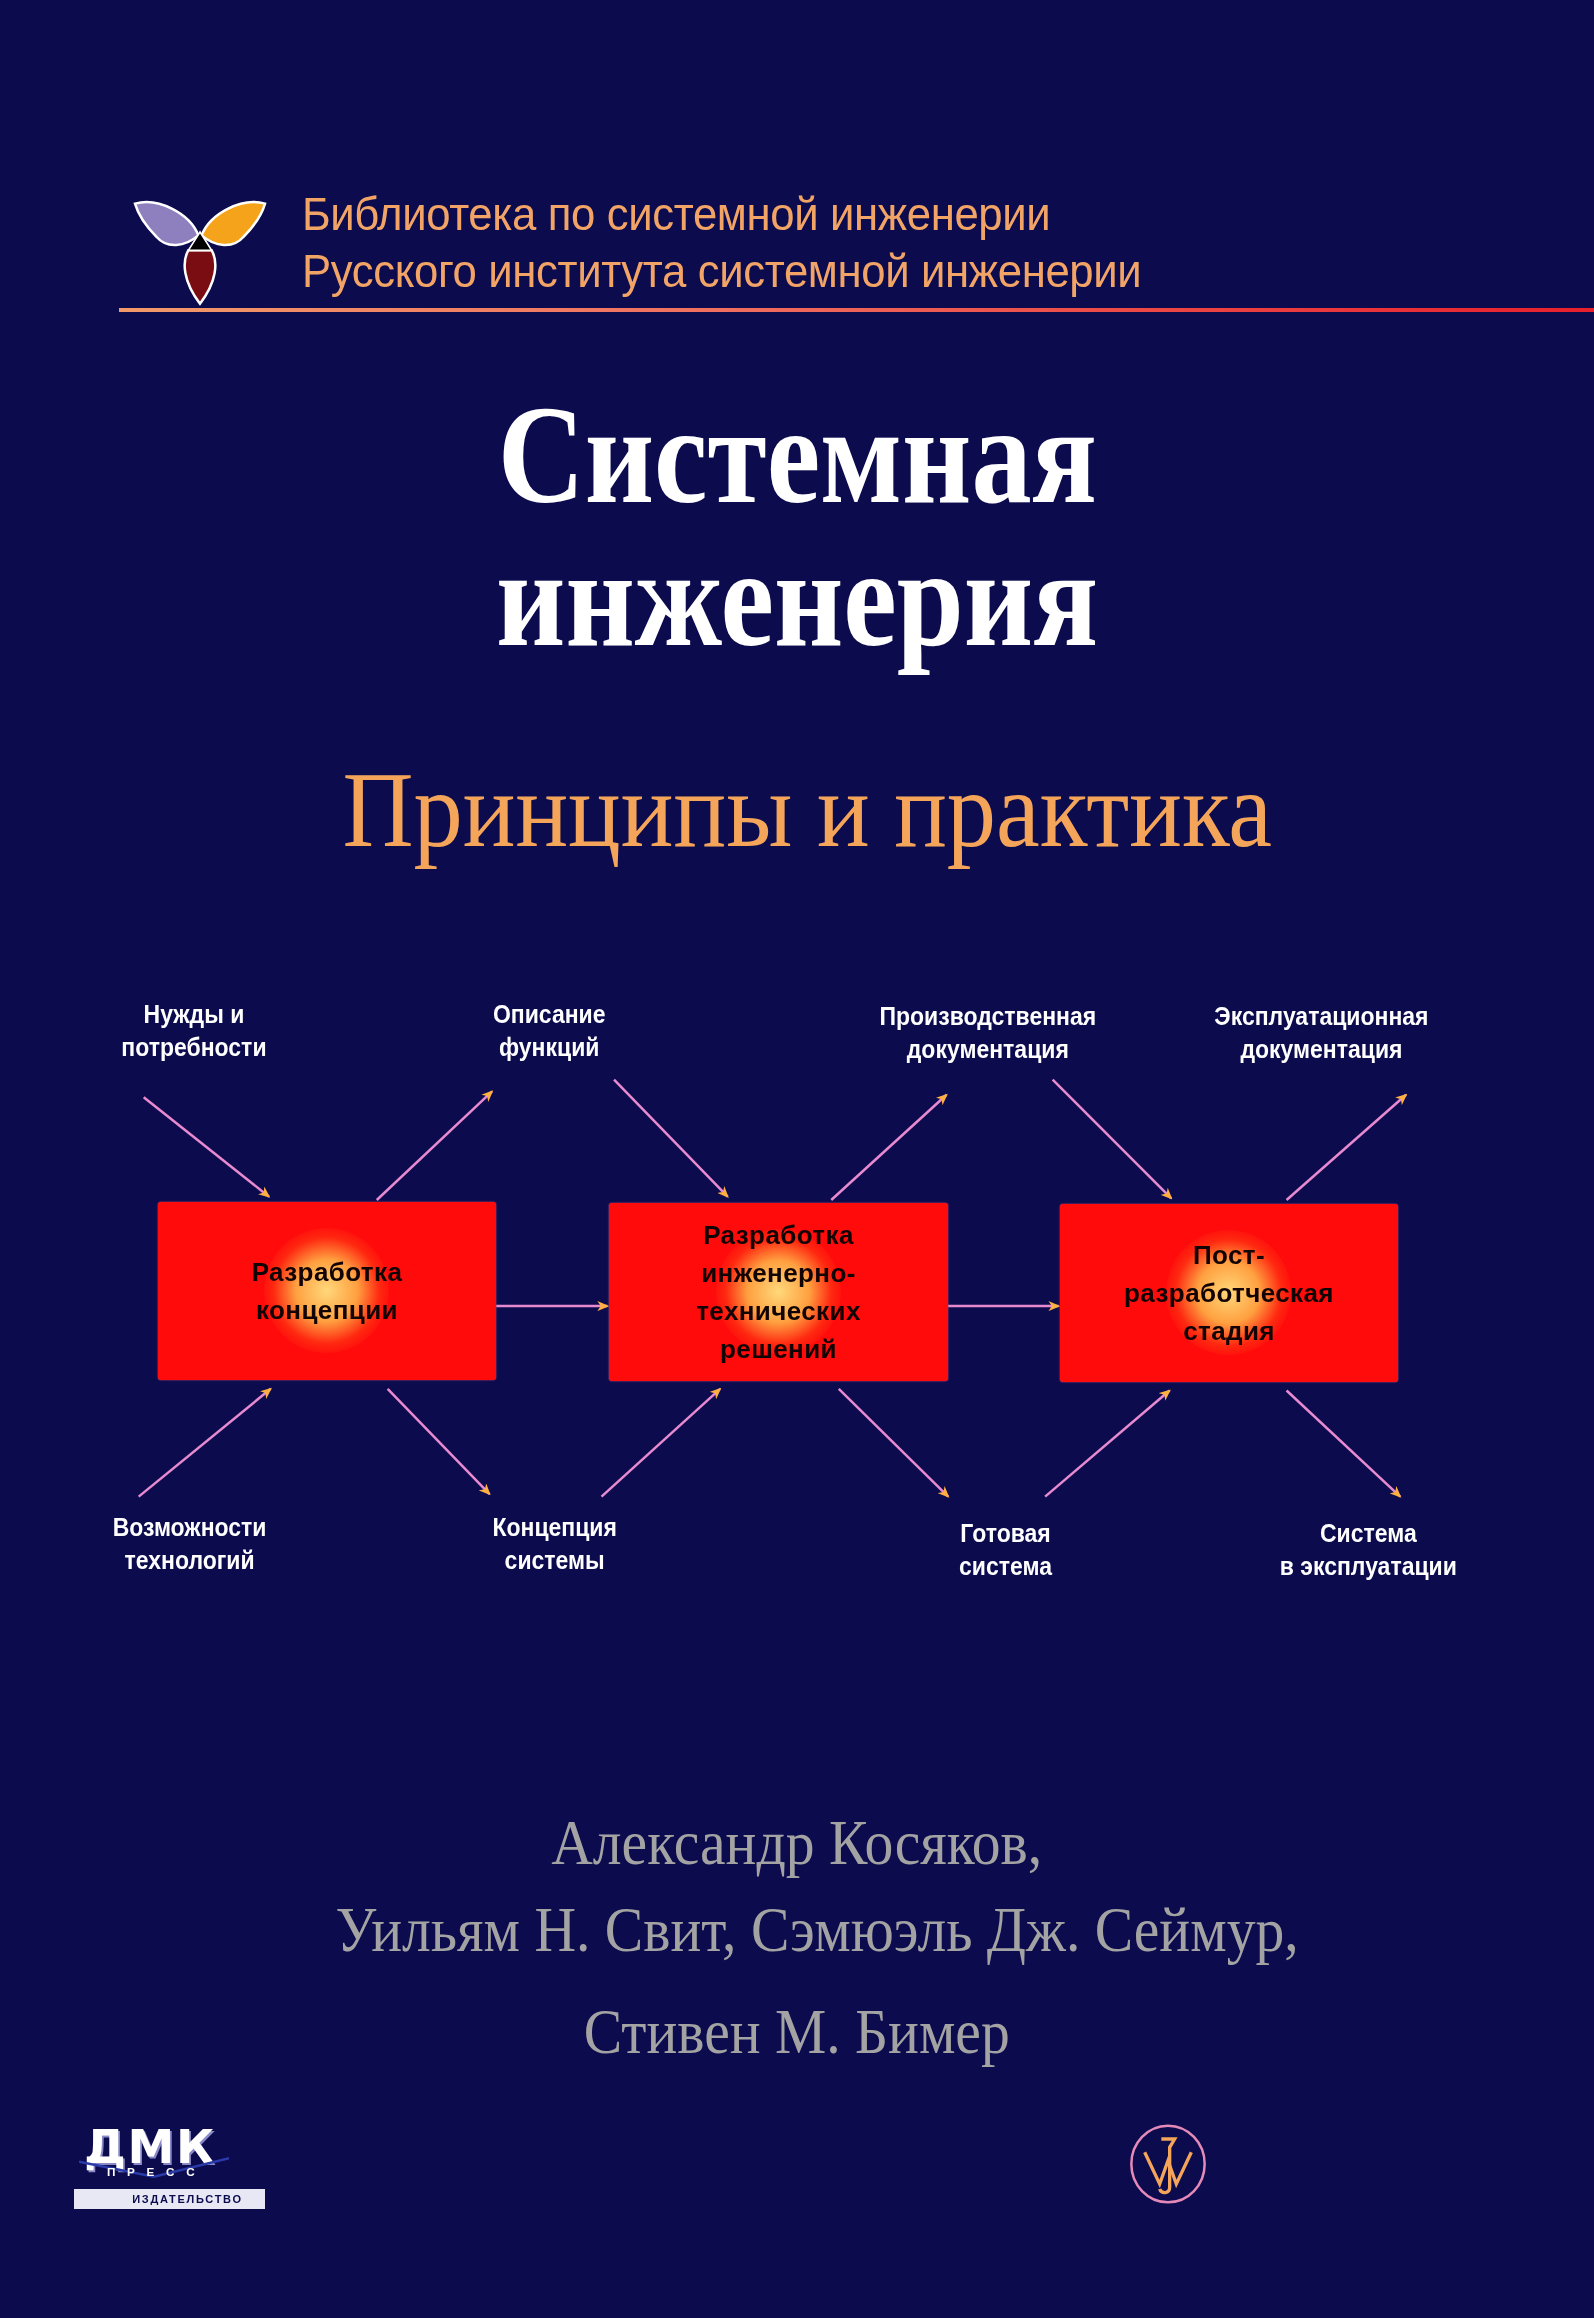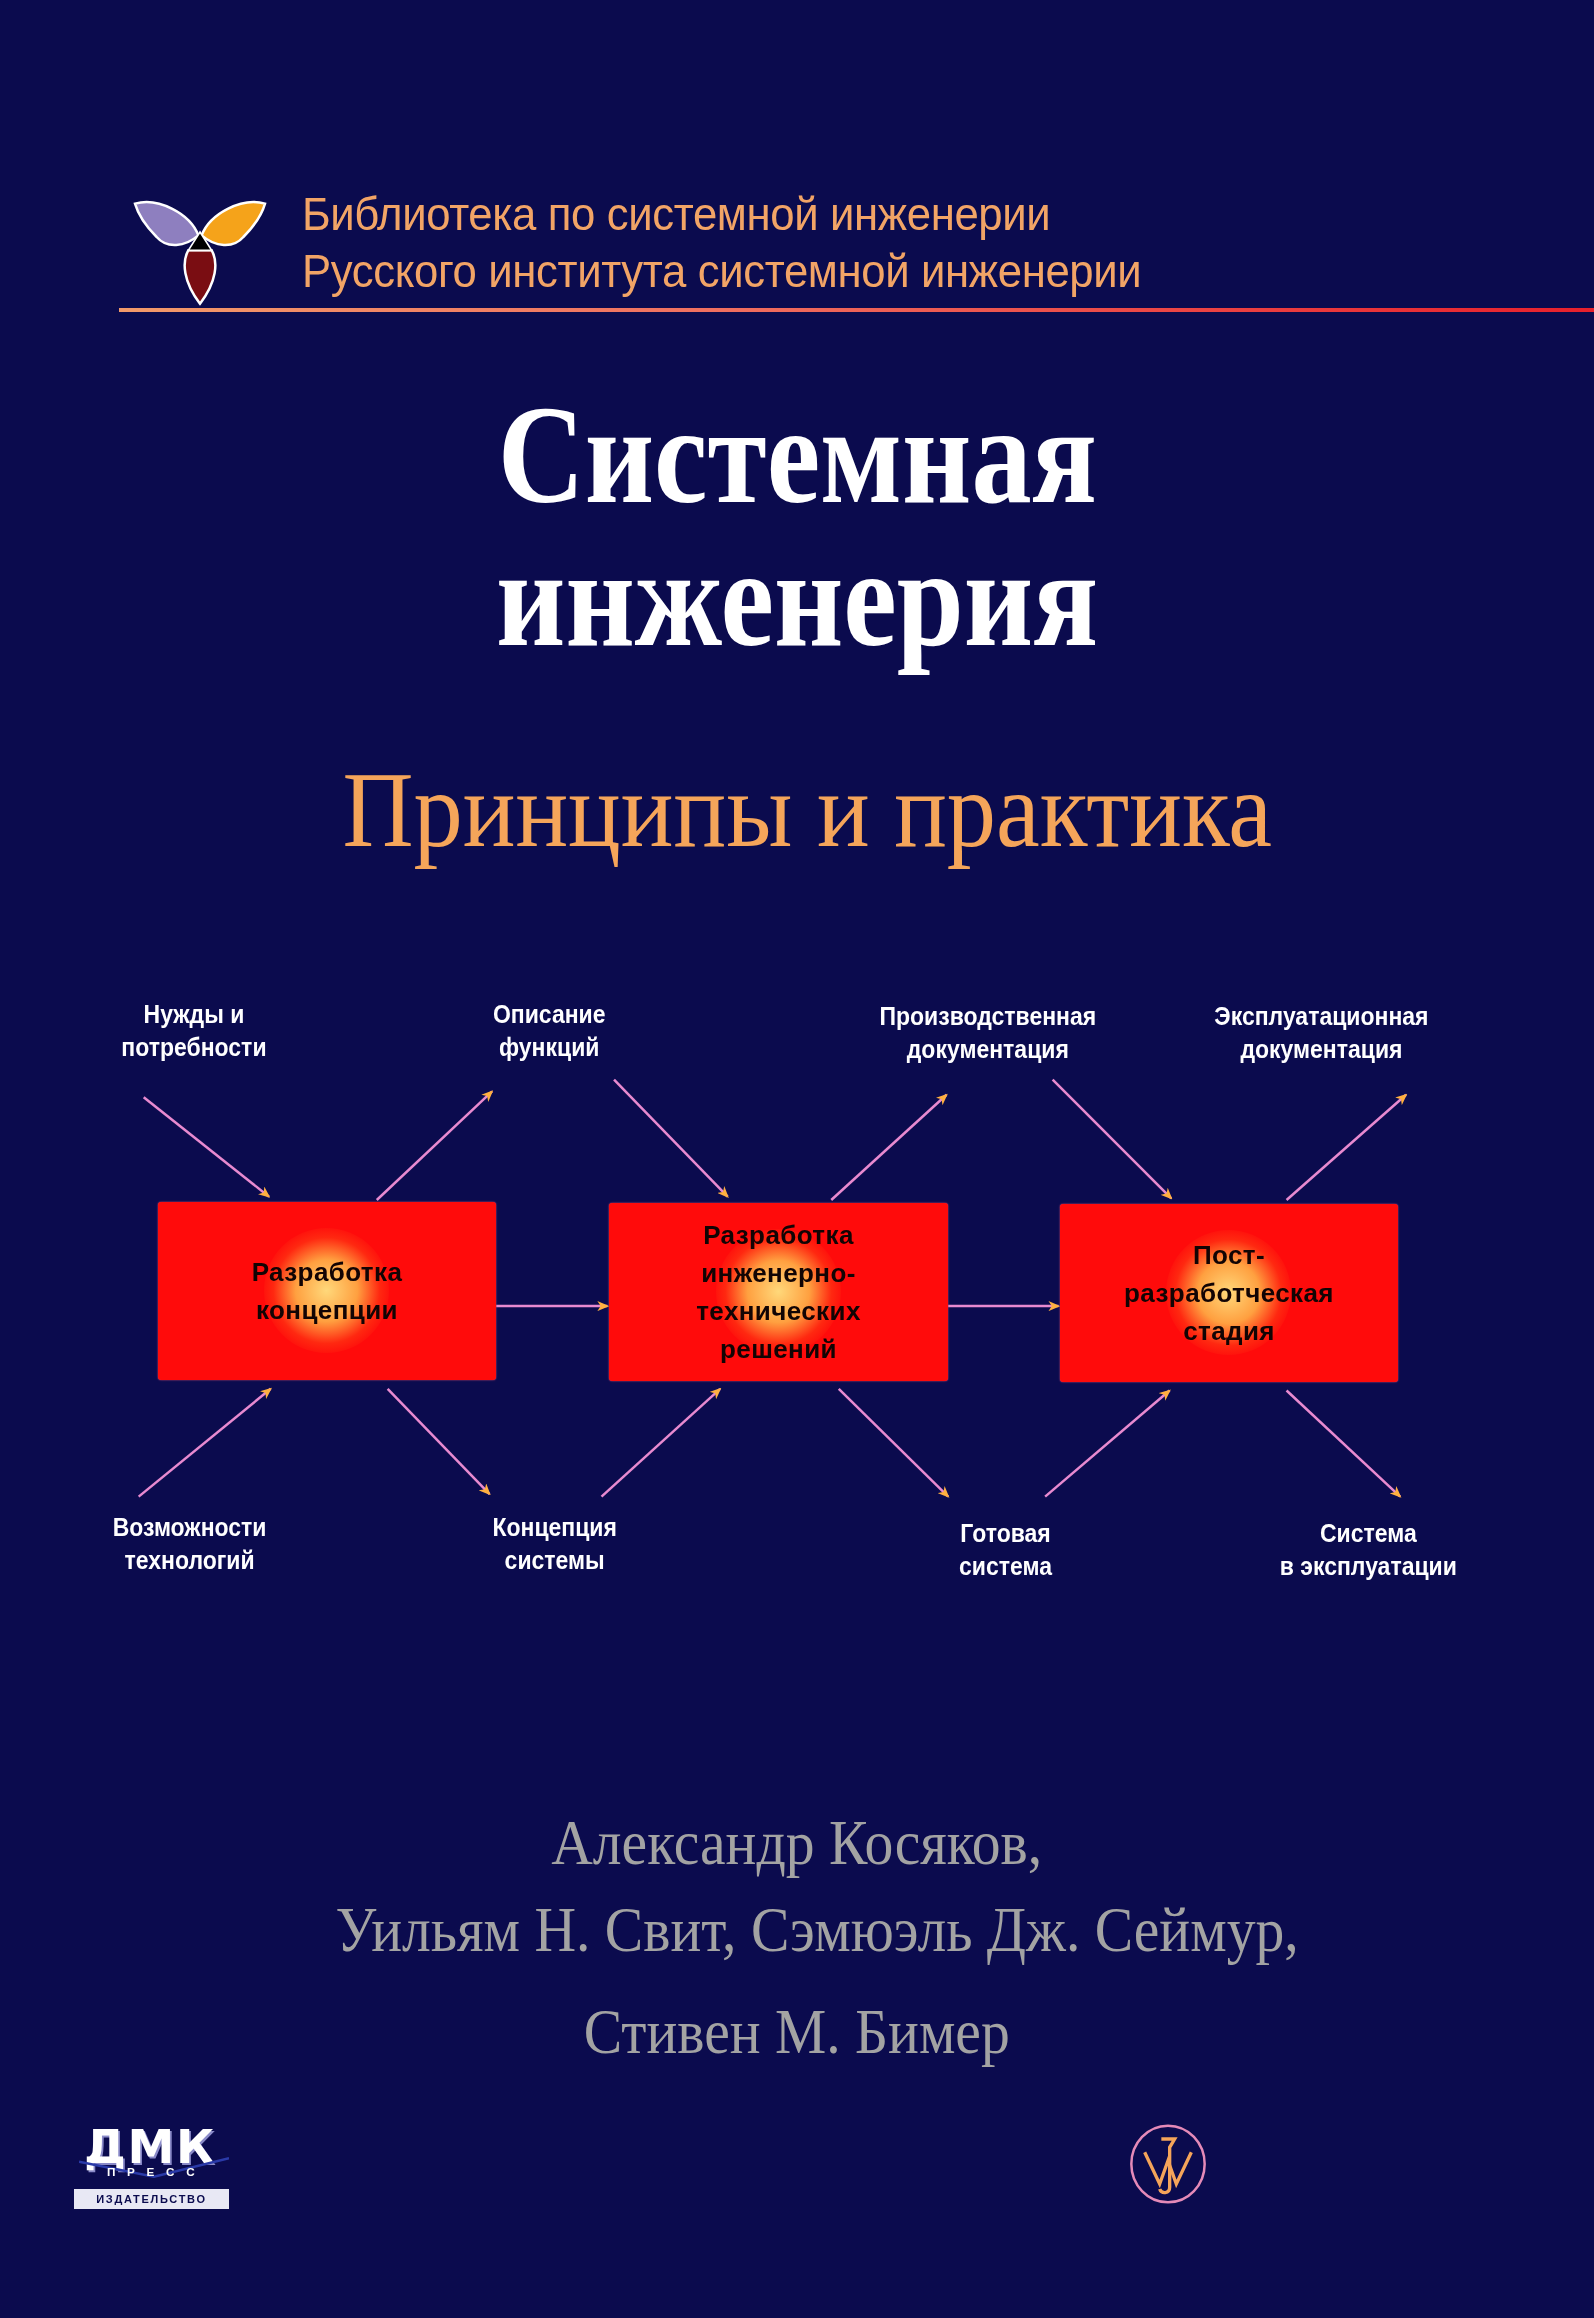--- a/index.html
+++ b/index.html
@@ -167,21 +167,21 @@
 <div class="authors" style="top:1995px;">
   <span class="inner">Стивен М. Бимер</span>
 </div>
 
 <div class="abs" style="left:74px; top:2122px; width:159px; height:92px;">
   <div style="position:absolute; left:10px; top:0; font-family:'DejaVu Sans', sans-serif; font-weight:bold; font-size:47px; line-height:50px; color:#ffffff; letter-spacing:1.7px; text-shadow:1.7px 1.7px 0 #8a8ac8;">ДМК</div>
   <svg style="position:absolute; left:5px; top:33px;" width="150" height="25" viewBox="0 0 180 30">
     <path d="M0,8 L90,26 L180,4" stroke="#2a3aa8" stroke-width="3" fill="none"></path>
   </svg>
   <div style="position:absolute; left:33px; top:43px; font-size:11.7px; color:#ffffff; letter-spacing:11.7px; font-weight:bold;">ПРЕСС</div>
-  <div style="position:absolute; left:0; top:67px; width:155px; height:20px; background:#e8e8f4; color:#0b0b4e; font-size:11px; font-weight:bold; text-align:center; line-height:20px; letter-spacing:1.7px;">ИЗДАТЕЛЬСТВО</div>
+  <div style="position:absolute; left:0; top:67px; width:155px; height:20px; background:#e8e8f4; color:#0b0b4e; font-size:11px; font-weight:bold; text-align:center; line-height:20px; letter-spacing:1.7px;padding-left:36px;">ИЗДАТЕЛЬСТВО</div>
 </div>
 
 <div class="abs" style="left:1128px; top:2122px; width:359px; height:84px;">
   <svg style="position:absolute; left:0; top:0;" width="80" height="84" viewBox="0 0 96 100">
     <ellipse cx="48" cy="50" rx="44" ry="46" fill="none" stroke="#e58ab8" stroke-width="3"></ellipse>
     <path d="M20,36 L38,74 L48,46 L58,74 L76,36" fill="none" stroke="#f5a55a" stroke-width="4"></path>
     <path d="M40,20 L56,20 L50,30 L50,78 C50,86 40,86 38,80" fill="none" stroke="#f5a55a" stroke-width="4"></path>
   </svg>
 </div>
 

